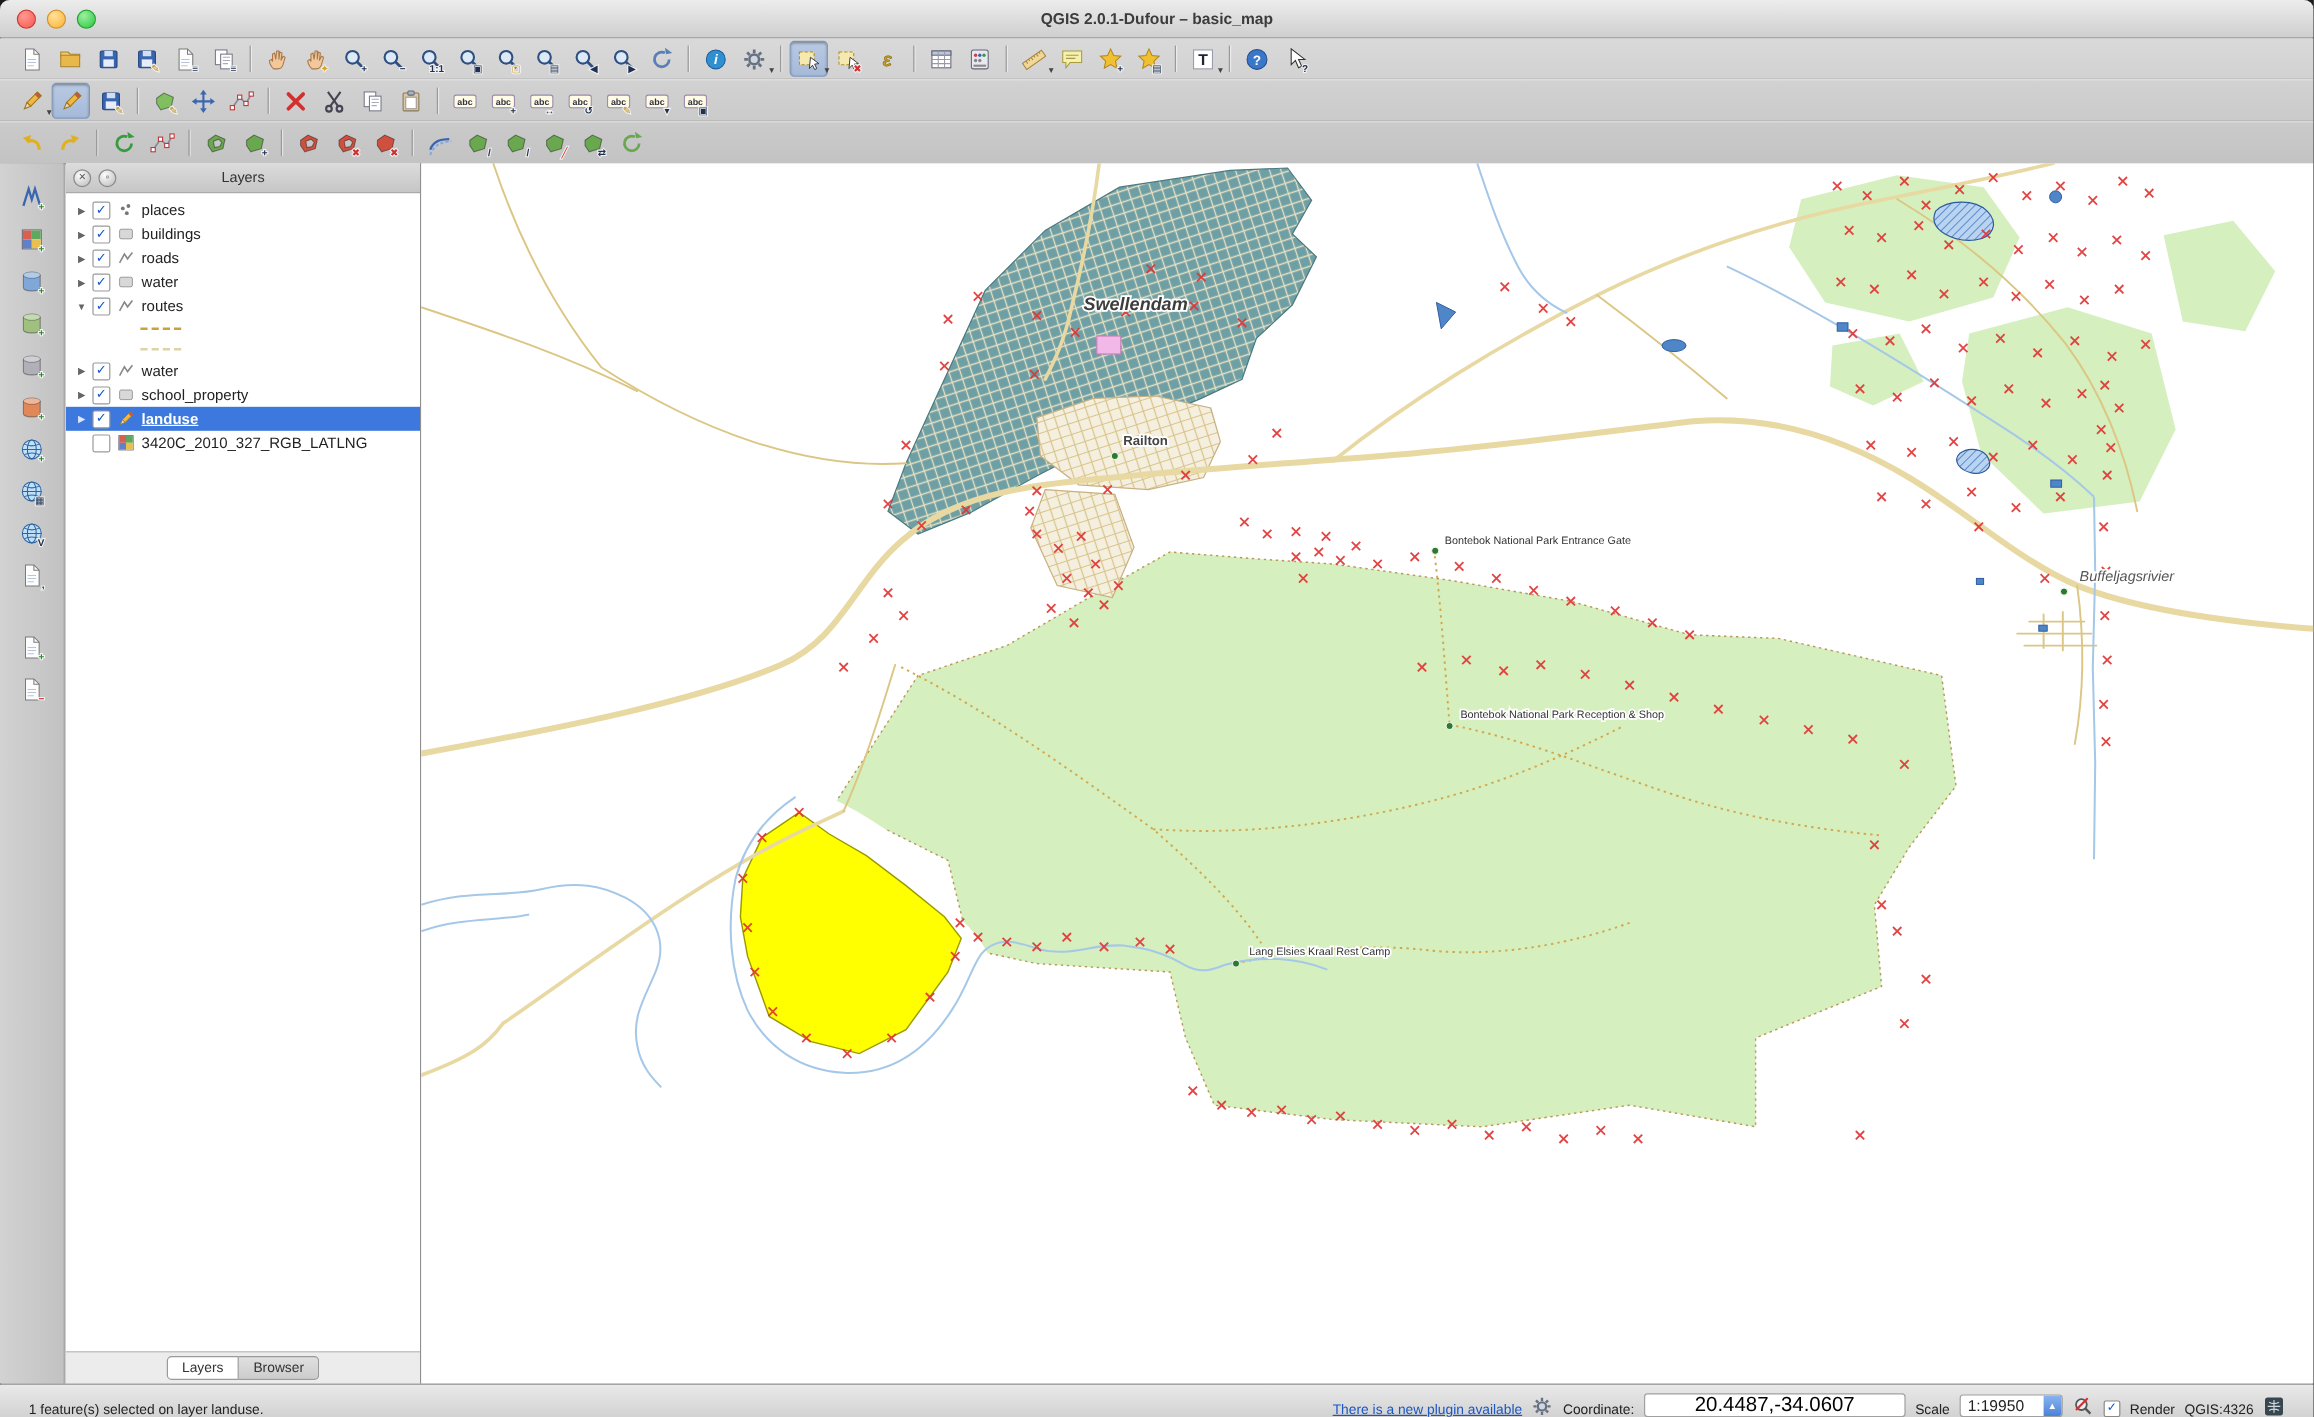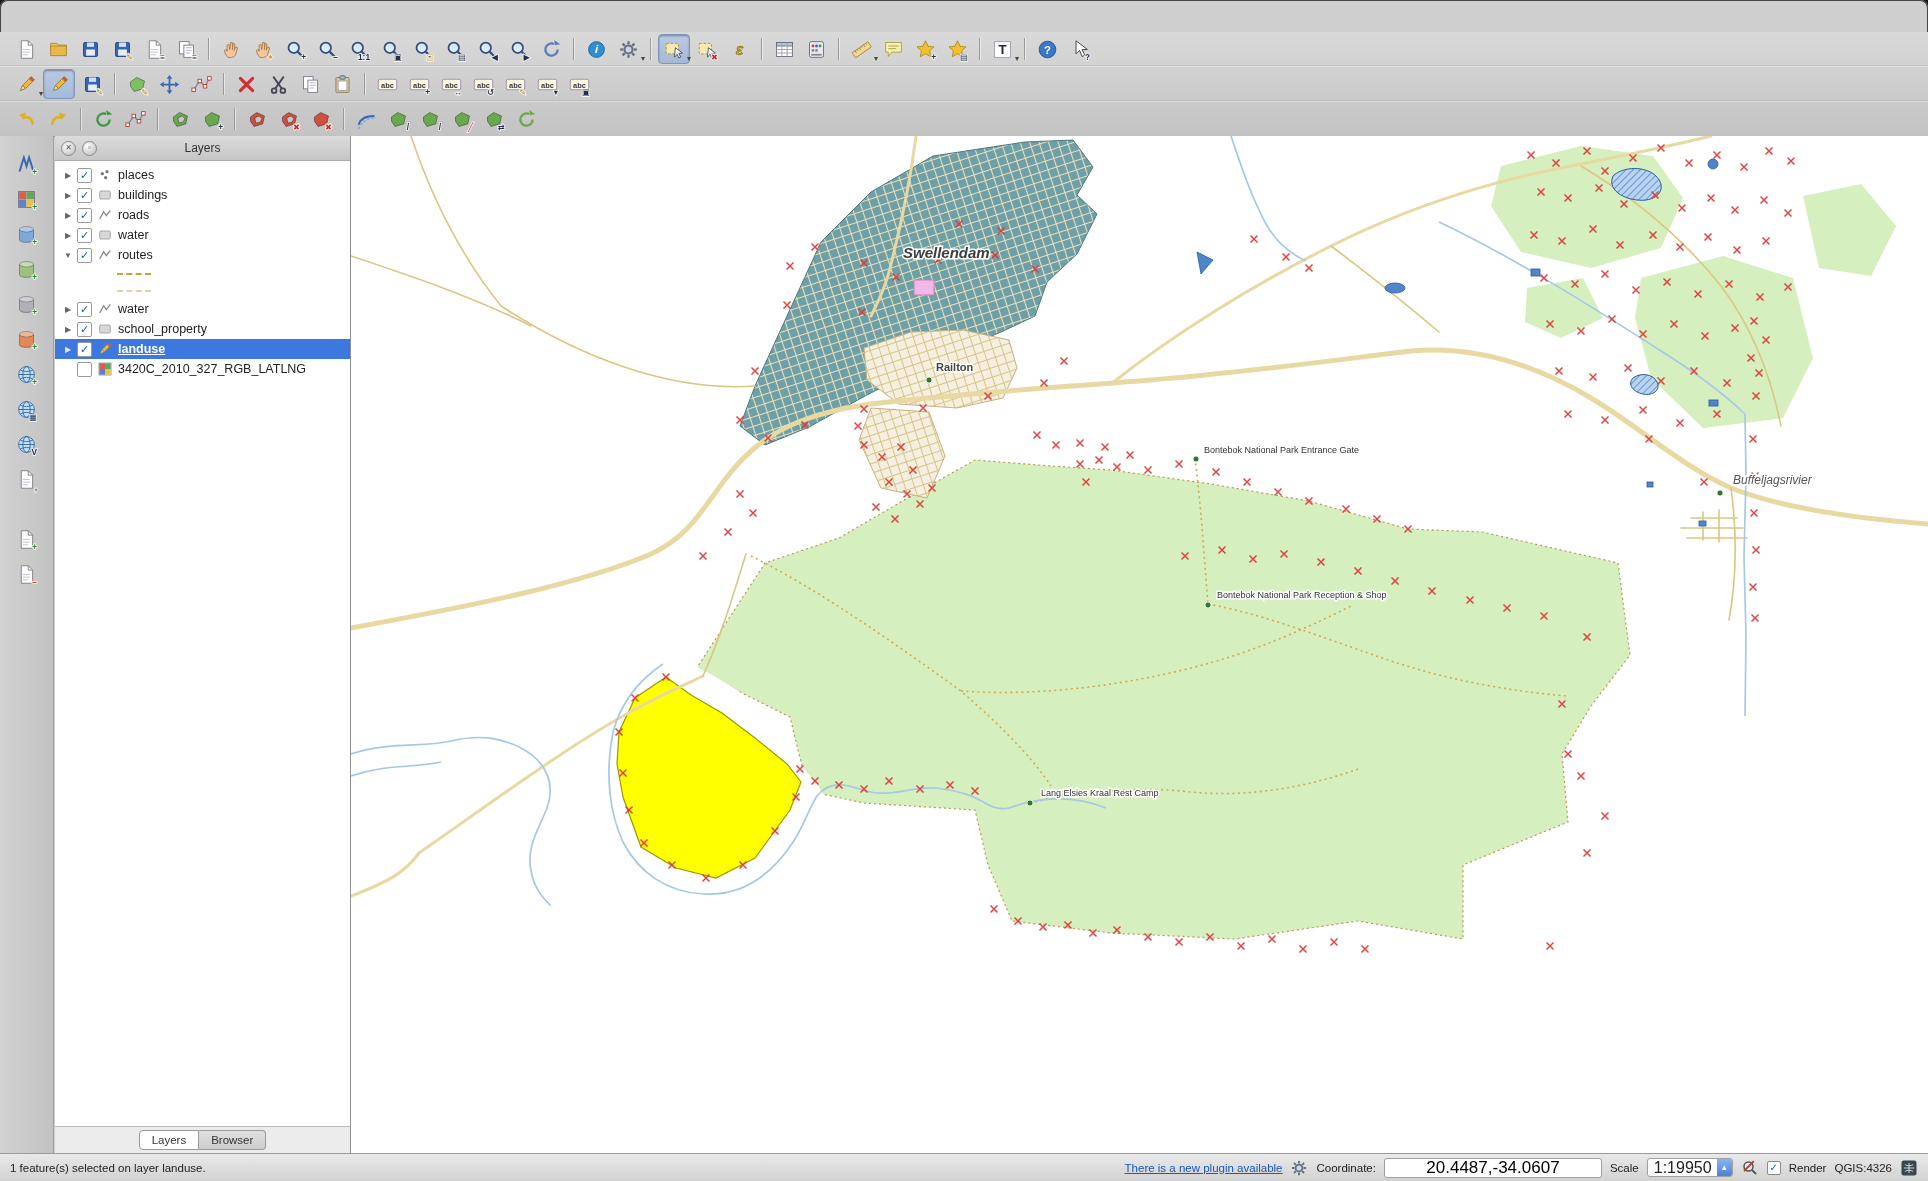--- a/index.html
+++ b/index.html
@@ -58,25 +58,25 @@
   .river{stroke:var(--river);stroke-width:1.7;fill:none;}
   .waterbody{fill:var(--water);stroke:#2a5aa0;stroke-width:.8;}
   #g-markers path{stroke:var(--marker);stroke-width:1.5;fill:none;opacity:.92;}
   .ldot{fill:#2d7a2d;stroke:#fff;stroke-width:.8;}
   svg text{font-family:"Liberation Sans","DejaVu Sans",sans-serif;}
   .mlabel{fill:#333;paint-order:stroke;stroke:#fff;stroke-width:3px;font-size:9px;}
   .mlabel.town{font-size:15px;font-style:italic;font-weight:bold;fill:#3d3d3d;}
   .mlabel.town-small{font-size:11px;font-weight:bold;fill:#444;}
   .mlabel.town-italic{font-size:12px;font-style:italic;fill:#555;}
   
-  .statusbar{position:absolute;left:0;right:0;bottom:0;height:28px;background:linear-gradient(#e9e9e9,#d2d2d2);border-top:1px solid #9a9a9a;display:flex;align-items:center;font-size:11.5px;color:#222;padding:0 10px;gap:8px;box-sizing:border-box;}
+  .statusbar{position:absolute;left:0;right:0;bottom:0;height:28px;background:linear-gradient(#e9e9e9,#d2d2d2);border-top:1px solid #9a9a9a;display:flex;align-items:flex-end;font-size:11.5px;color:#222;padding:0 24px;gap:8px;box-sizing:border-box;}
   .statusbar a{color:#1a56c4;text-decoration:underline;cursor:pointer;margin-left:auto;}
   .coordbox{width:212px;height:16px;border:1px solid #a0a0a0;border-radius:3px;text-align:center;font-size:17px;font-family:"Liberation Sans","DejaVu Sans",sans-serif;background:#fff;}
   .scalebox{width:84px;height:17px;background:#fff;border:1px solid #a0a0a0;border-radius:3px;display:flex;align-items:center;}
-  .scalebox .val{flex:1;text-align:left;padding-left:6px;font-size:16px;}
+  .scalebox .val{flex:1;text-align:left;padding-left:6px;font-size:13px;}
   .combo-arrow{width:15px;height:17px;background:linear-gradient(#8ab4ef,#4a82d8);color:#fff;font-size:8px;line-height:17px;text-align:center;border-radius:0 2px 2px 0;}
   .mcb{width:12px;height:12px;border:1px solid #8a8a8a;border-radius:2px;background:#fff;font-size:10px;line-height:11px;text-align:center;color:#1559c8;font-weight:bold;}
   .sicon{width:18px;height:18px;display:inline-flex;}
   .sicon svg{width:100%;height:100%;}
 </style>
 </head>
 <body>
 
 <svg style="position:absolute;width:0;height:0" aria-hidden="true">
   <defs>
@@ -266,20 +266,28 @@
         <rect x="4" y="6" width="16" height="12" rx="2" fill="#d8d8d8" stroke="#888"></rect>
       </symbol>
     <symbol id="s-lline" viewBox="0 0 24 24">
         <path d="M4 18L10 7l4 6 6-8" fill="none" stroke="#888" stroke-width="2"></path>
       </symbol>
   </defs>
 </svg>
 
 <div class="window">
 
+  <div class="titlebar">
+    <div class="title">QGIS 2.0.1-Dufour – basic_map</div>
+    <div class="tl-group">
+      <span class="tl red"></span>
+      <span class="tl yel"></span>
+      <span class="tl grn"></span>
+    </div>
+  </div>
 
   <div class="toolbars">
     <div class="trow">
         <div class="tbtn" title="New">
           <svg viewBox="0 0 24 24" class="ticon">
             <use href="#s-page" xlink:href="#s-page"></use>
           </svg>
         </div>
         <div class="tbtn" title="Open">
           <svg viewBox="0 0 24 24" class="ticon">

